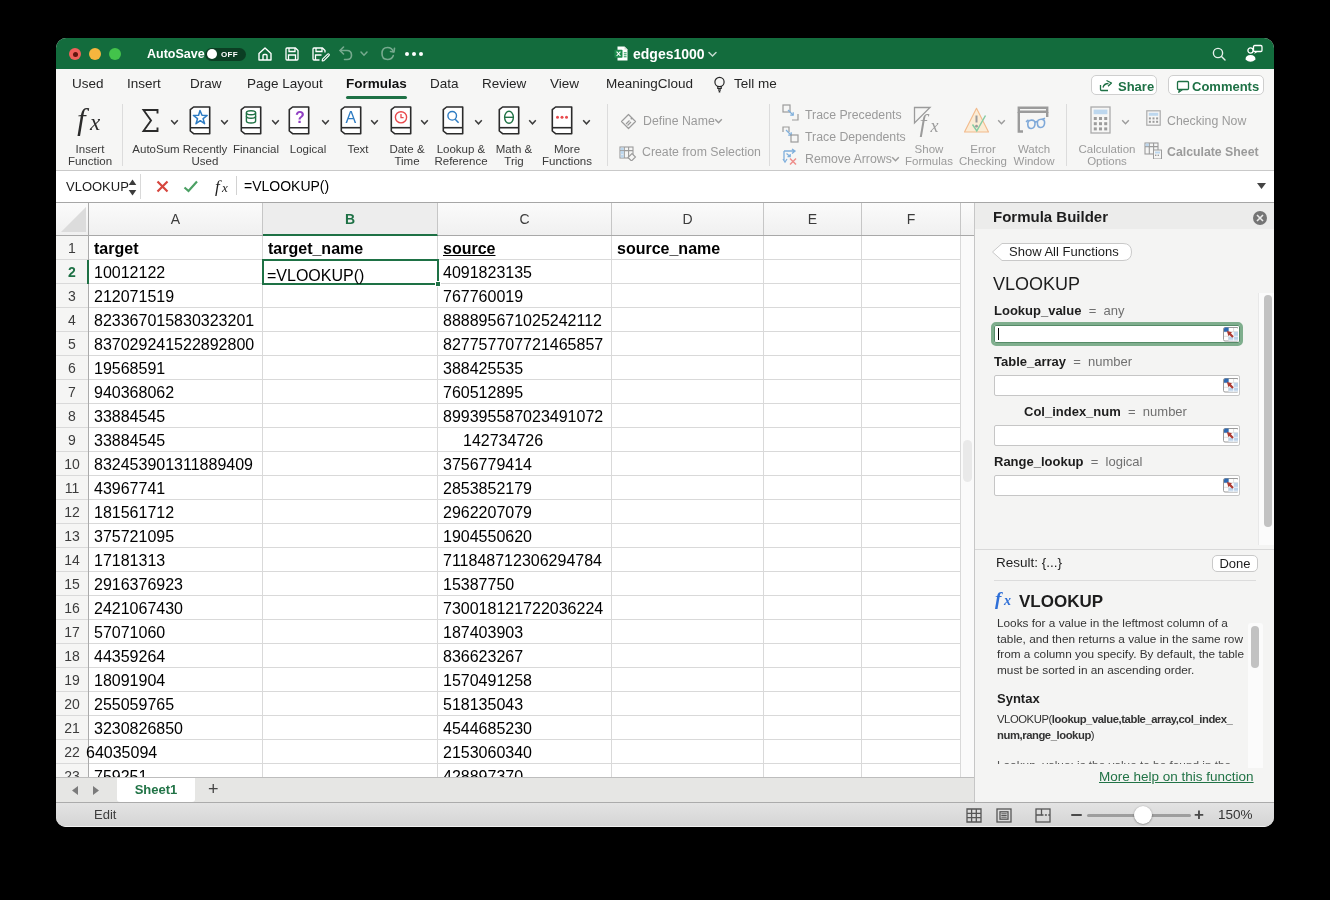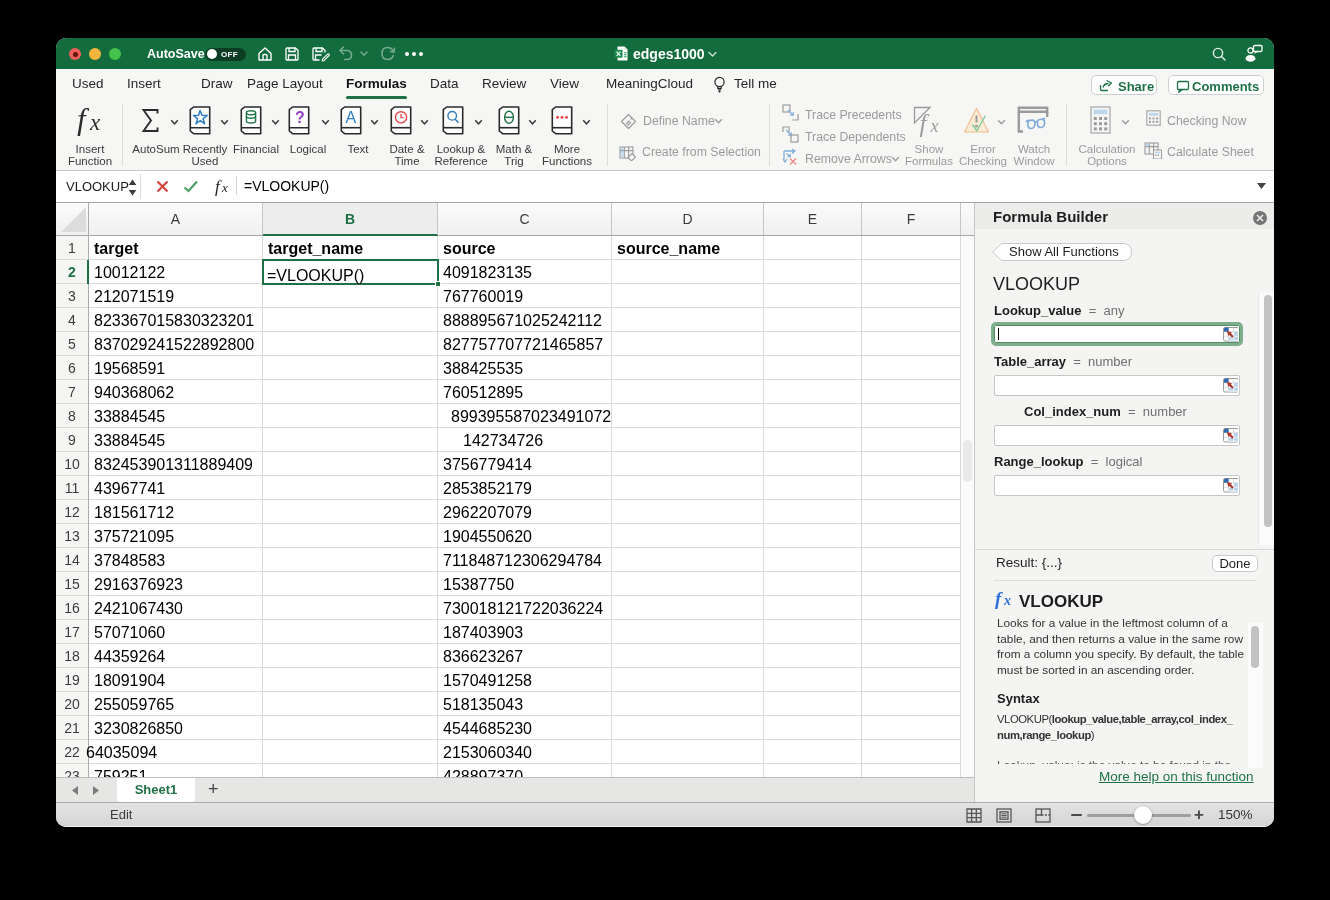--- a/index.html
+++ b/index.html
@@ -112,21 +112,21 @@
     <svg class="abs" style="left:1188px;top:6px;" width="20" height="19" viewBox="0 0 20 19" fill="none" stroke="#fff" stroke-width="1.3">
       <circle cx="6.5" cy="6.5" r="2.6"></circle>
       <path d="M1.5 15.5 Q1.5 11 6.5 11 Q11.5 11 11.5 15.5 Q9 17.8 6.5 17.8 Q4 17.8 1.5 15.5 Z" fill="#fff" stroke="none"></path>
       <rect x="9.5" y="1.5" width="8.5" height="6" rx="1.2"></rect>
       <path d="M11.5 7.5 L10 10 L14 7.5" fill="#fff" stroke="none"></path>
     </svg>
   </div>
   <div id="tabrow">
     <div class="rtab" style="left:16px;">Used</div>
     <div class="rtab" style="left:71px;">Insert</div>
-    <div class="rtab" style="left:134px;margin-left:11px;">Draw</div>
+    <div class="rtab" style="left:134px;">Draw</div>
     <div class="rtab" style="left:191px;">Page Layout</div>
     <div class="rtab" style="left:290px;font-weight:bold;color:#111;">Formulas</div>
     <div class="abs" style="left:290px;top:26.5px;width:61px;height:3px;border-radius:1.5px;background:#1E7145;"></div>
     <div class="rtab" style="left:374px;">Data</div>
     <div class="rtab" style="left:426px;">Review</div>
     <div class="rtab" style="left:494px;">View</div>
     <div class="rtab" style="left:550px;">MeaningCloud</div>
     <svg class="abs" style="left:656px;top:7px;" width="15" height="17" viewBox="0 0 15 17" fill="none" stroke="#262626" stroke-width="1.2">
       <circle cx="7.5" cy="6" r="4.6"></circle>
       <path d="M5.8 10.5 L5.8 12.5 L9.2 12.5 L9.2 10.5"></path>
@@ -370,21 +370,21 @@
       <rect x="1" y="1" width="13" height="11" stroke="#9b9b9b" stroke-width="1.1"></rect>
       <path d="M1 4.6 H14 M5.3 1 V12 M9.6 1 V12" stroke="#9b9b9b" stroke-width="1.1"></path>
       <path d="M1.6 1.6 H4.8 V4.2 H1.6 Z" fill="#BDD7EE"></path>
       <rect x="9.5" y="8" width="8" height="9" fill="#F6F6F5" stroke="#9b9b9b" stroke-width="1"></rect>
       <rect x="11" y="9.5" width="5" height="2" fill="#BDD7EE"></rect>
       <g fill="#9b9b9b">
           <rect x="11" y="12.6" width="1.4" height="1.4"></rect>
           <rect x="13.6" y="12.6" width="1.4" height="1.4"></rect>
         </g>
     </svg>
-    <div class="gtxt" style="left:1111px;top:45px;">Calculate Sheet</div>
+    <div class="gtxt" style="left:1111px;top:45px;font-weight:bold;">Calculate Sheet</div>
   </div>
   <div id="fbar">
     <div class="abs" style="left:10px;top:7.5px;font-size:13px;color:#1d1d1d;">VLOOKUP</div>
     <svg class="abs" style="left:72px;top:8px;" width="9" height="17" viewBox="0 0 9 17">
       <path d="M4.5 0.5 L8.3 6 H0.7 Z" fill="#3c3c3c"></path>
       <path d="M4.5 16.5 L8.3 11 H0.7 Z" fill="#3c3c3c"></path>
     </svg>
     <div class="abs" style="left:84px;top:3px;width:1px;height:25px;background:#D9D9D9;"></div>
     <svg class="abs" style="left:100px;top:9px;" width="13" height="13" viewBox="0 0 13 13" fill="none" stroke="#D6463E" stroke-width="2.2">
       <path d="M1.5 1.5 L11.5 11.5 M11.5 1.5 L1.5 11.5"></path>
@@ -448,48 +448,48 @@
     <div class="abs" style="left:33px;top:33px;width:872px;height:541px;background-image:repeating-linear-gradient(to bottom,transparent 0,transparent 23px,#D9D9D9 23px,#D9D9D9 24px);"></div>
 
     <div class="vline" style="left:206px;"></div>
     <div class="vline" style="left:381px;"></div>
     <div class="vline" style="left:555px;"></div>
     <div class="vline" style="left:707px;"></div>
     <div class="vline" style="left:805px;"></div>
     <div class="vline" style="left:904px;"></div>
 
     <div class="cell" style="left:38px;top:33px;font-weight:bold;">target</div>
-<div class="cell" style="left:387px;top:33px;font-weight:bold;">source</div>
+<div class="cell" style="left:387px;top:33px;font-weight:bold;text-decoration:underline;">source</div>
 <div class="cell" style="left:212px;top:33px;font-weight:bold;">target_name</div>
 <div class="cell" style="left:561px;top:33px;font-weight:bold;">source_name</div>
 <div class="cell" style="left:38px;top:57px;">10012122</div>
 <div class="cell" style="left:387px;top:57px;">4091823135</div>
 <div class="cell" style="left:38px;top:81px;">212071519</div>
 <div class="cell" style="left:387px;top:81px;">767760019</div>
 <div class="cell" style="left:38px;top:105px;">823367015830323201</div>
 <div class="cell" style="left:387px;top:105px;">888895671025242112</div>
 <div class="cell" style="left:38px;top:129px;">837029241522892800</div>
 <div class="cell" style="left:387px;top:129px;">827757707721465857</div>
 <div class="cell" style="left:38px;top:153px;">19568591</div>
 <div class="cell" style="left:387px;top:153px;">388425535</div>
 <div class="cell" style="left:38px;top:177px;">940368062</div>
 <div class="cell" style="left:387px;top:177px;">760512895</div>
 <div class="cell" style="left:38px;top:201px;">33884545</div>
-<div class="cell" style="left:387px;top:201px;margin-left:8px;">899395587023491072</div>
+<div class="cell" style="left:387px;top:201px;">899395587023491072</div>
 <div class="cell" style="left:38px;top:225px;">33884545</div>
 <div class="cell" style="left:387px;top:225px;margin-left:20px;">142734726</div>
 <div class="cell" style="left:38px;top:249px;">832453901311889409</div>
 <div class="cell" style="left:387px;top:249px;">3756779414</div>
 <div class="cell" style="left:38px;top:273px;">43967741</div>
 <div class="cell" style="left:387px;top:273px;">2853852179</div>
 <div class="cell" style="left:38px;top:297px;">181561712</div>
 <div class="cell" style="left:387px;top:297px;">2962207079</div>
 <div class="cell" style="left:38px;top:321px;">375721095</div>
 <div class="cell" style="left:387px;top:321px;">1904550620</div>
-<div class="cell" style="left:38px;top:345px;">37848583</div>
+<div class="cell" style="left:38px;top:345px;">17181313</div>
 <div class="cell" style="left:387px;top:345px;">711848712306294784</div>
 <div class="cell" style="left:38px;top:369px;">2916376923</div>
 <div class="cell" style="left:387px;top:369px;">15387750</div>
 <div class="cell" style="left:38px;top:393px;">2421067430</div>
 <div class="cell" style="left:387px;top:393px;">730018121722036224</div>
 <div class="cell" style="left:38px;top:417px;">57071060</div>
 <div class="cell" style="left:387px;top:417px;">187403903</div>
 <div class="cell" style="left:38px;top:441px;">44359264</div>
 <div class="cell" style="left:387px;top:441px;">836623267</div>
 <div class="cell" style="left:38px;top:465px;">18091904</div>
@@ -613,21 +613,21 @@
     <svg class="abs" style="left:14px;top:7px;" width="10" height="11" viewBox="0 0 10 11">
         <path d="M8 1 L2 5.5 L8 10 Z" fill="#7b7b7b"></path>
       </svg>
     <svg class="abs" style="left:35px;top:7px;" width="10" height="11" viewBox="0 0 10 11">
         <path d="M2 1 L8 5.5 L2 10 Z" fill="#7b7b7b"></path>
       </svg>
     <div class="abs" style="left:61px;top:0;width:78px;height:24px;background:#fff;border-radius:0 0 3px 3px;text-align:center;line-height:24px;font-size:13px;font-weight:bold;color:#217346;">Sheet1</div>
     <div class="abs" style="left:152px;top:1px;font-size:18px;color:#444;">+</div>
   </div>
   <div id="statusbar">
-    <div class="abs" style="left:54px;top:4px;font-size:13px;color:#3c3c3c;">Edit</div>
+    <div class="abs" style="left:38px;top:4px;font-size:13px;color:#3c3c3c;">Edit</div>
 
     <svg class="abs" style="left:910px;top:5px;" width="16" height="15" viewBox="0 0 16 15" fill="none" stroke="#565656" stroke-width="1.3">
       <path d="M1 1 H15 V14 H1 Z M1 5.3 H15 M1 9.6 H15 M5.6 1 V14 M10.3 1 V14"></path>
     </svg>
     <svg class="abs" style="left:940px;top:5px;" width="16" height="15" viewBox="0 0 16 15" fill="none" stroke="#565656" stroke-width="1.3">
       <rect x="1" y="1" width="14" height="13"></rect>
       <rect x="4" y="3.8" width="8" height="7.4"></rect>
       <path d="M5.3 5.8 H10.7 M5.3 7.5 H10.7 M5.3 9.2 H10.7" stroke-width="1"></path>
     </svg>
     <svg class="abs" style="left:979px;top:5px;" width="16" height="15" viewBox="0 0 16 15" fill="none" stroke="#565656" stroke-width="1.3">

